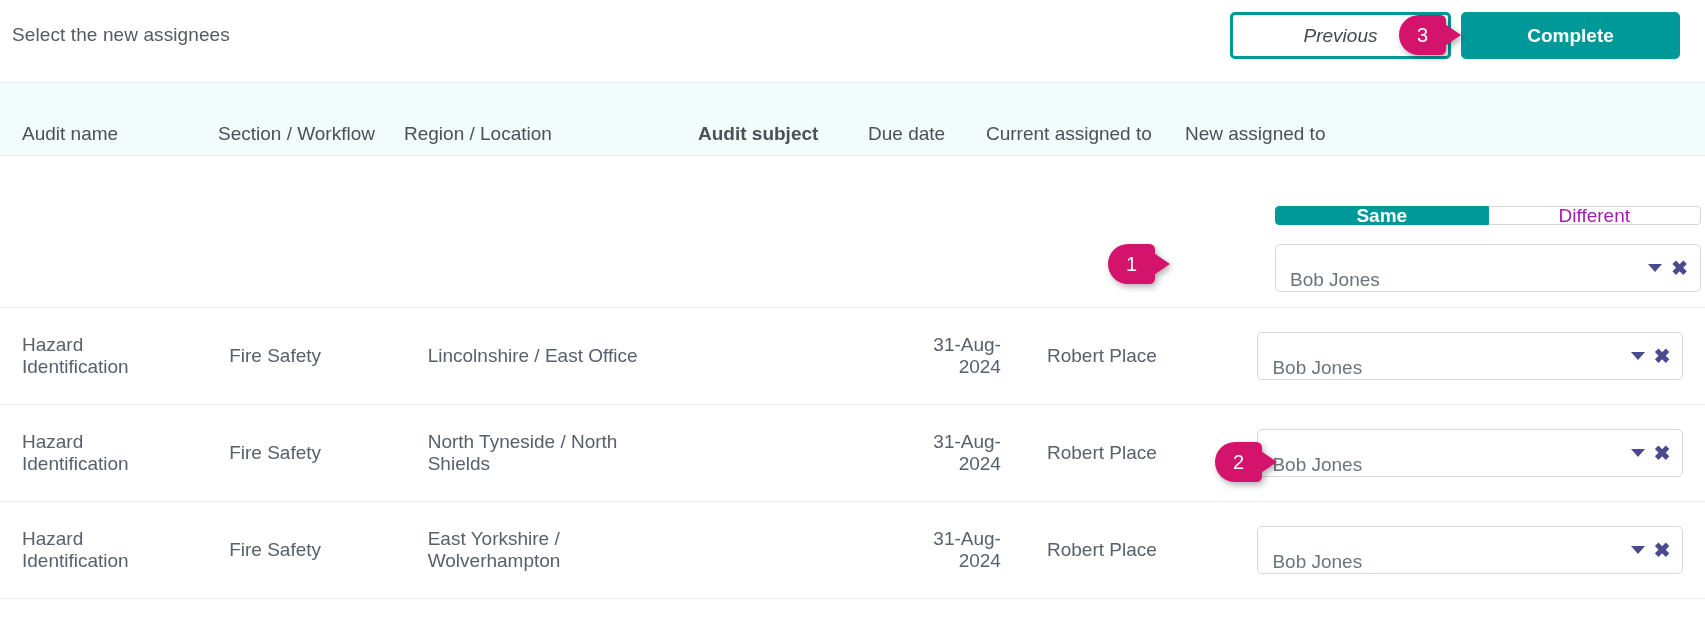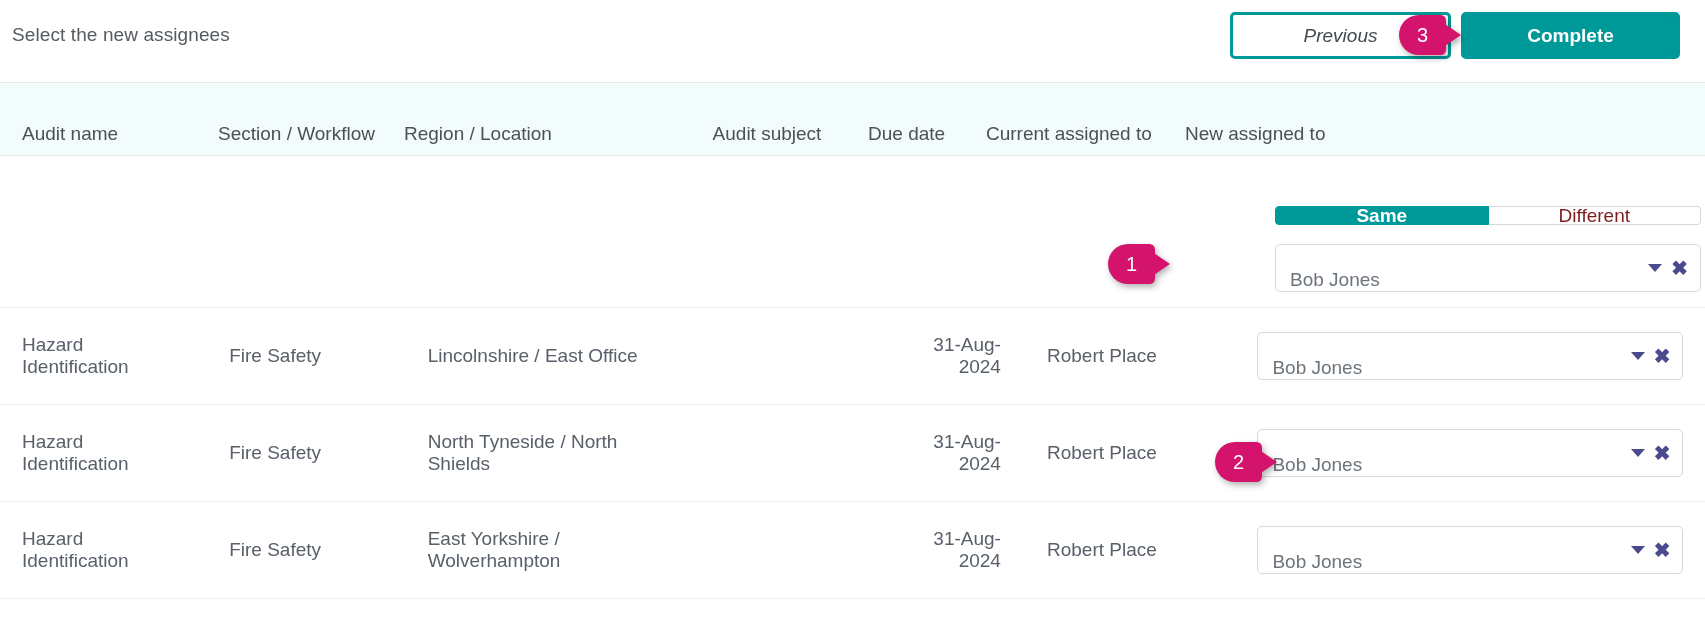--- a/index.html
+++ b/index.html
@@ -78,21 +78,21 @@
   .th {
     font-size: 19px;
     color: #4b5157;
     line-height: 1.17;
     padding-right: 10px;
     margin-top: 30px;
   }
   .c1 { width: 218px; padding-left: 22px; }
   .c2 { width: 186px; }
   .c3 { width: 294px; }
-  .c4 { width: 148px; text-align: center; }
+  .c4 { width: 148px; text-align: left; font-weight: bold; }
   .c5 { width: 140px; padding-left: 22px; }
   .c6 { width: 194px; }
   .c7 { width: 520px; padding-left: 5px; }
 
   .trow {
     display: flex;
     align-items: center;
     min-height: 97px;
     border-bottom: 1px solid #eceef0;
     background: #ffffff;
@@ -133,21 +133,21 @@
   }
   .seg-on {
     background: #009999;
     color: #ffffff;
     font-weight: 700;
     border: 1px solid #009999;
     border-radius: 4px 0 0 4px;
   }
   .seg-off {
     background: #ffffff;
-    color: #7f1d1d;
+    color: #a21caf;
     border: 1px solid #d6d8db;
     border-left: none;
     border-radius: 0 4px 4px 0;
   }
   .master-select {
     position: absolute;
     left: 1275px; top: 88px;
     width: 426px;
   }
 

